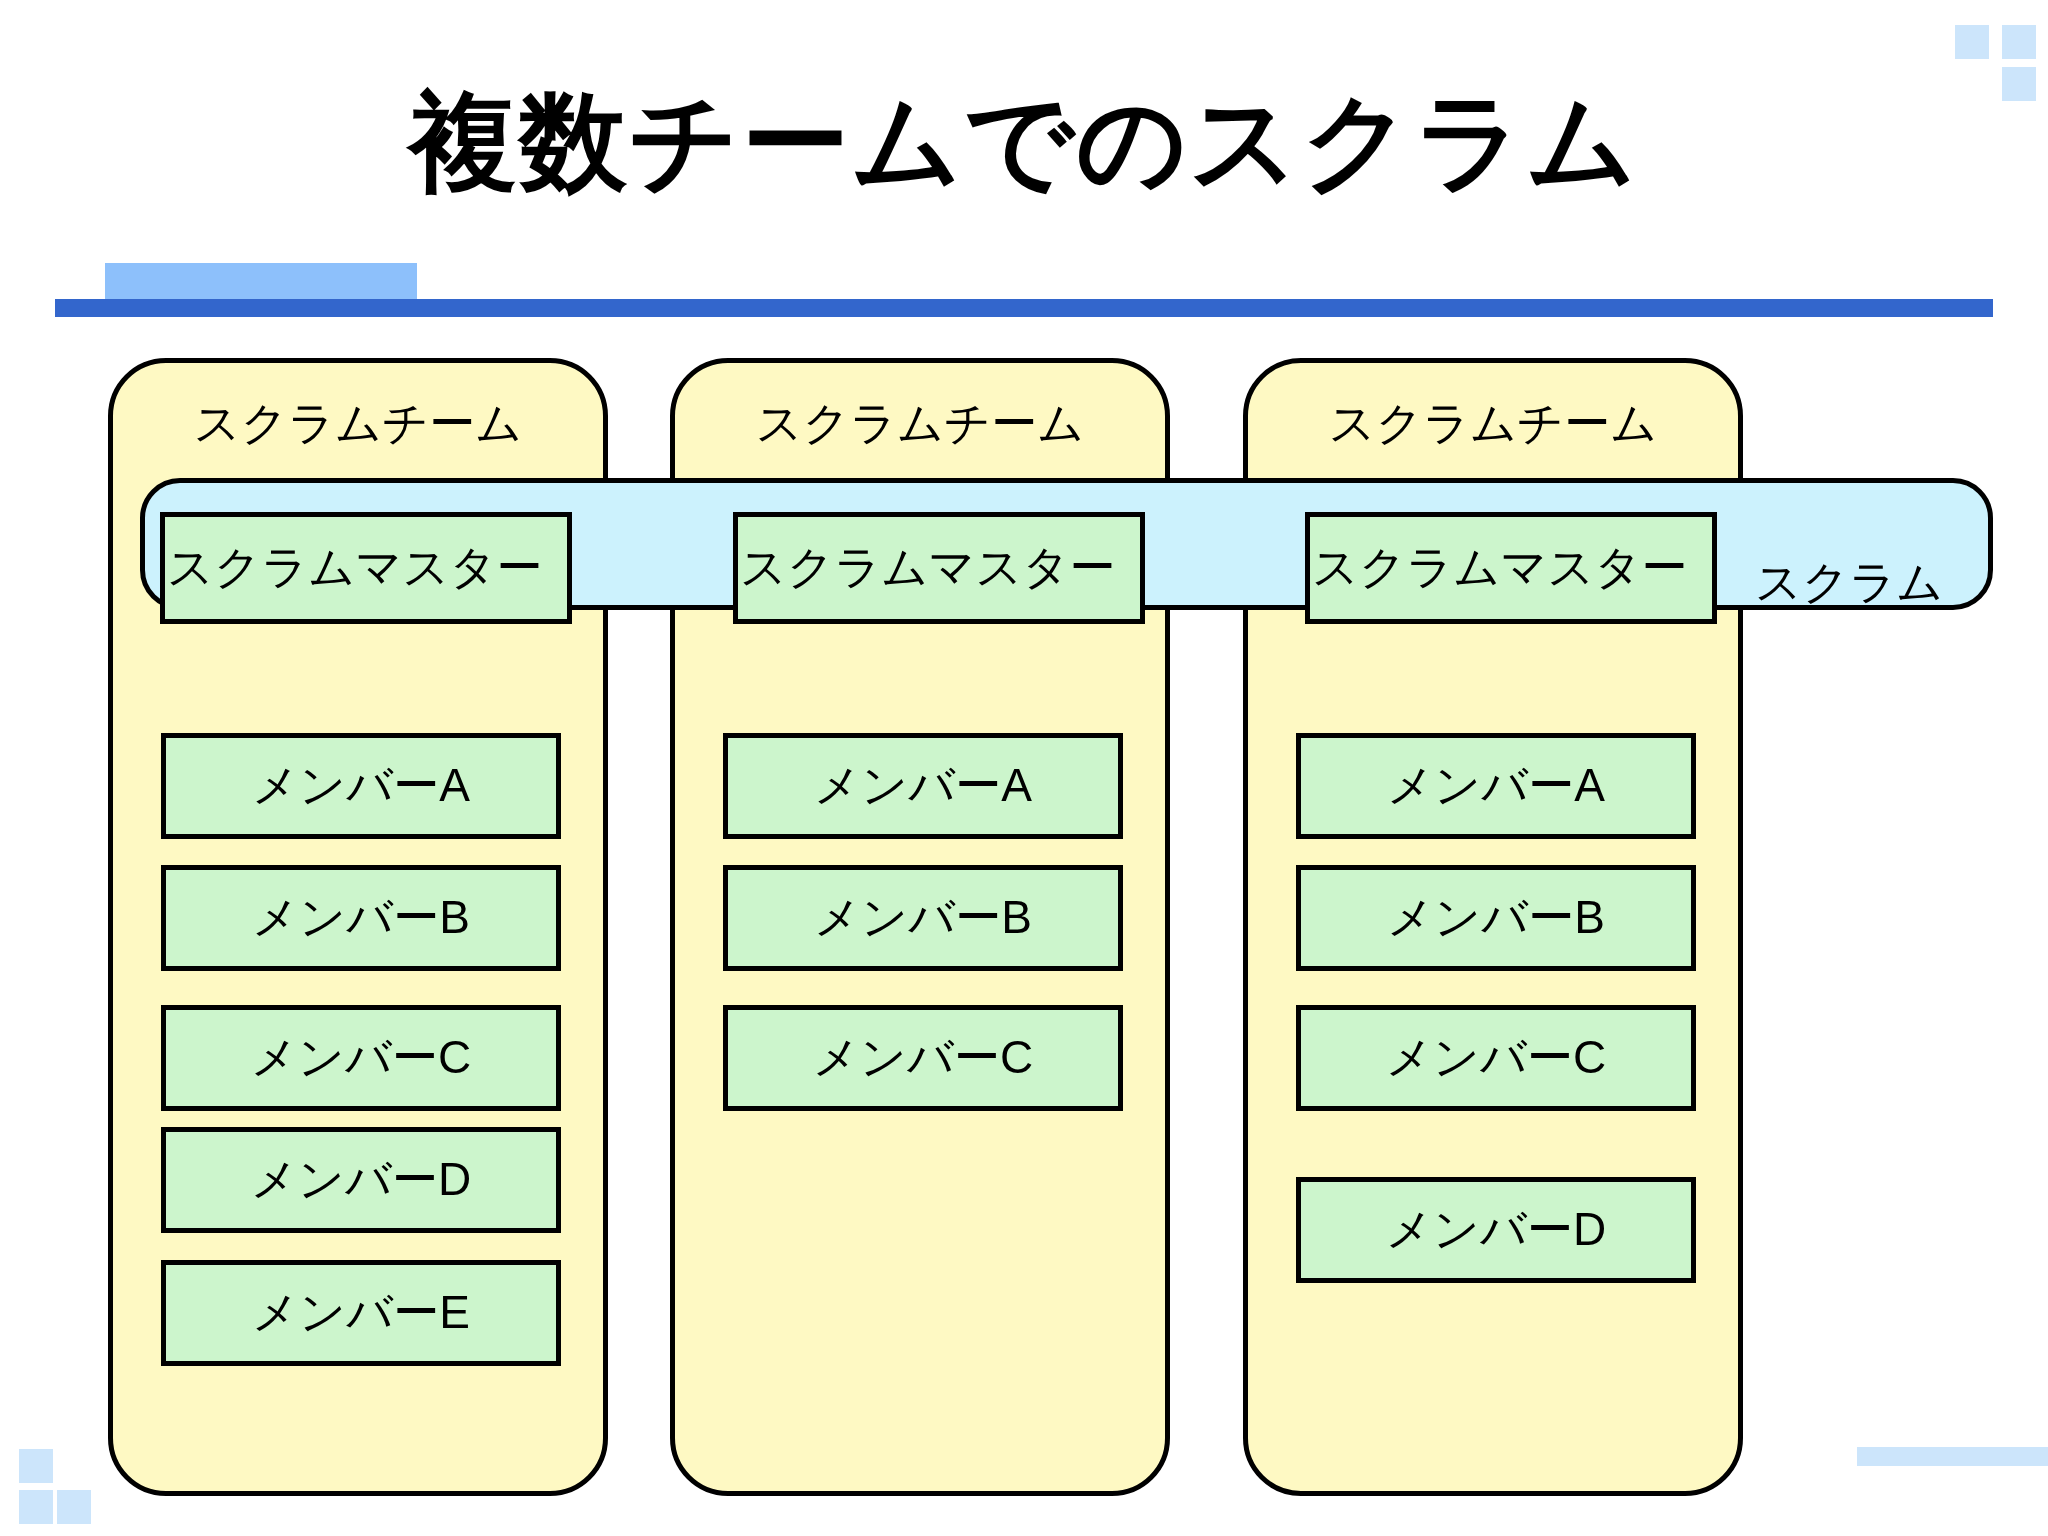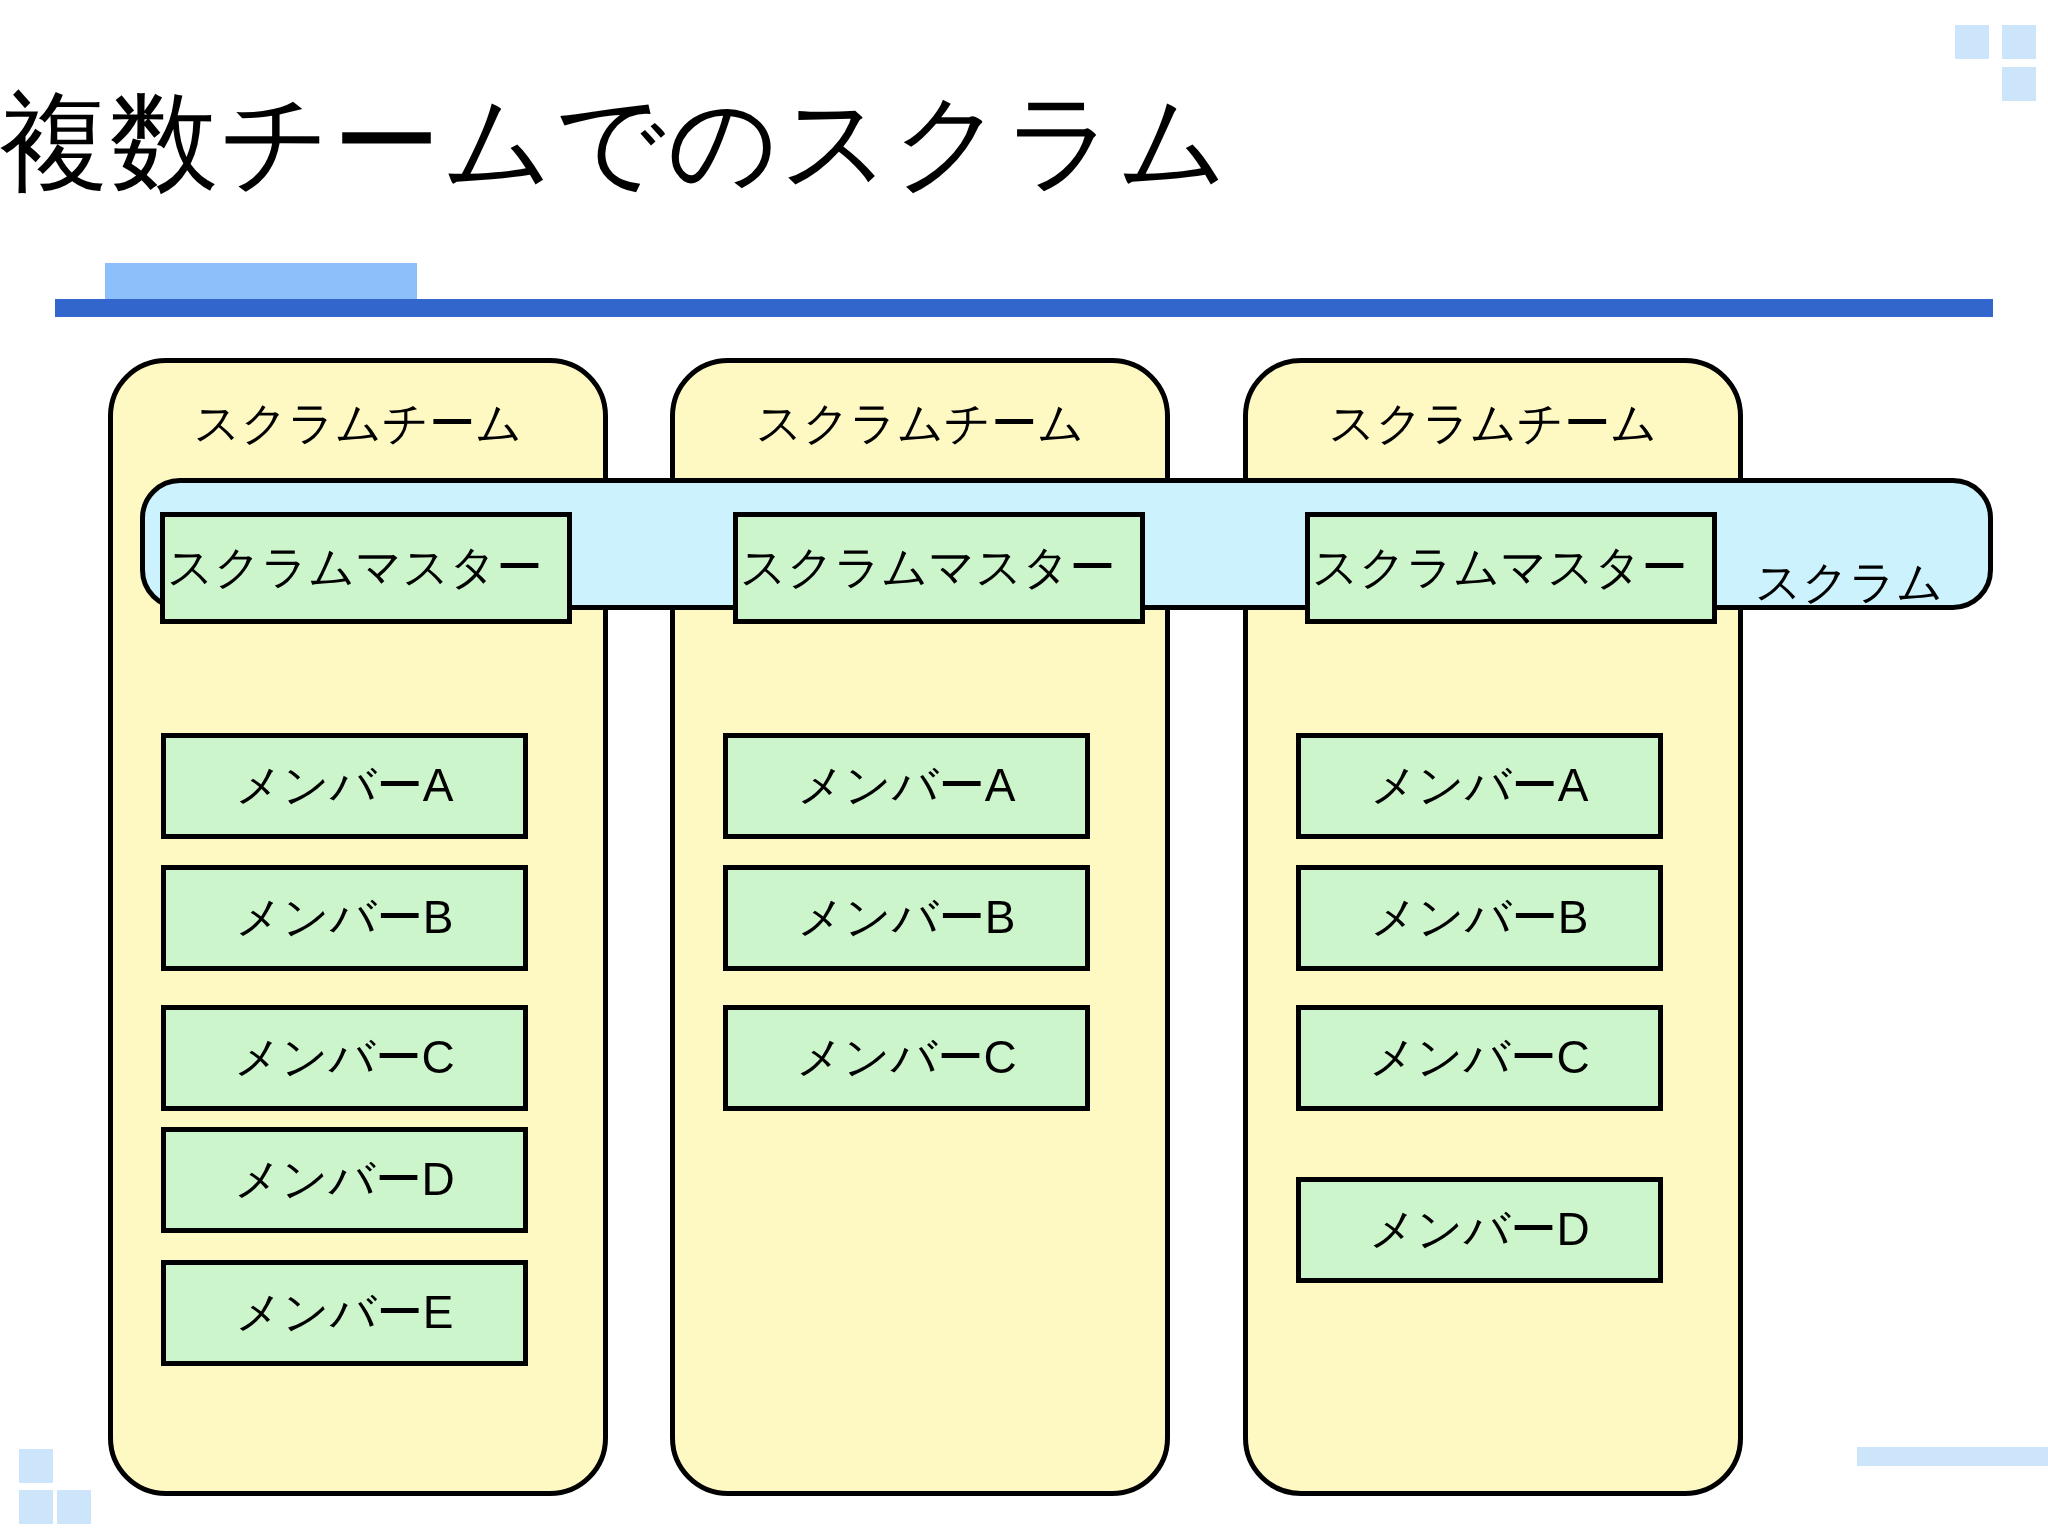--- a/index.html
+++ b/index.html
@@ -23,23 +23,24 @@
     position: absolute;
     background: #cce5fb;
   }
 
   
   #title {
     position: absolute;
     left: 0;
     top: 88px;
     width: 2048px;
+    text-align: center;
     font-size: 108px;
     line-height: 1.0;
-    font-weight: normal;
+    font-weight: bold;
     color: #000000;
     letter-spacing: 2px;
     white-space: nowrap;
   }
   #title-accent-bar {
     position: absolute;
     left: 105px;
     top: 263px;
     width: 312px;
     height: 42px;
@@ -77,21 +78,21 @@
     text-align: center;
     font-size: 46px;
     color: #000000;
     white-space: nowrap;
   }
 
   
   .member-box {
     position: absolute;
     left: 48px;
-    width: 367px;
+    width: 400px;
     height: 106px;
     background: #ccf5cc;
     border: 5px solid #000000;
     box-sizing: border-box;
     display: flex;
     align-items: center;
     justify-content: center;
     font-size: 46px;
     color: #000000;
     white-space: nowrap;

